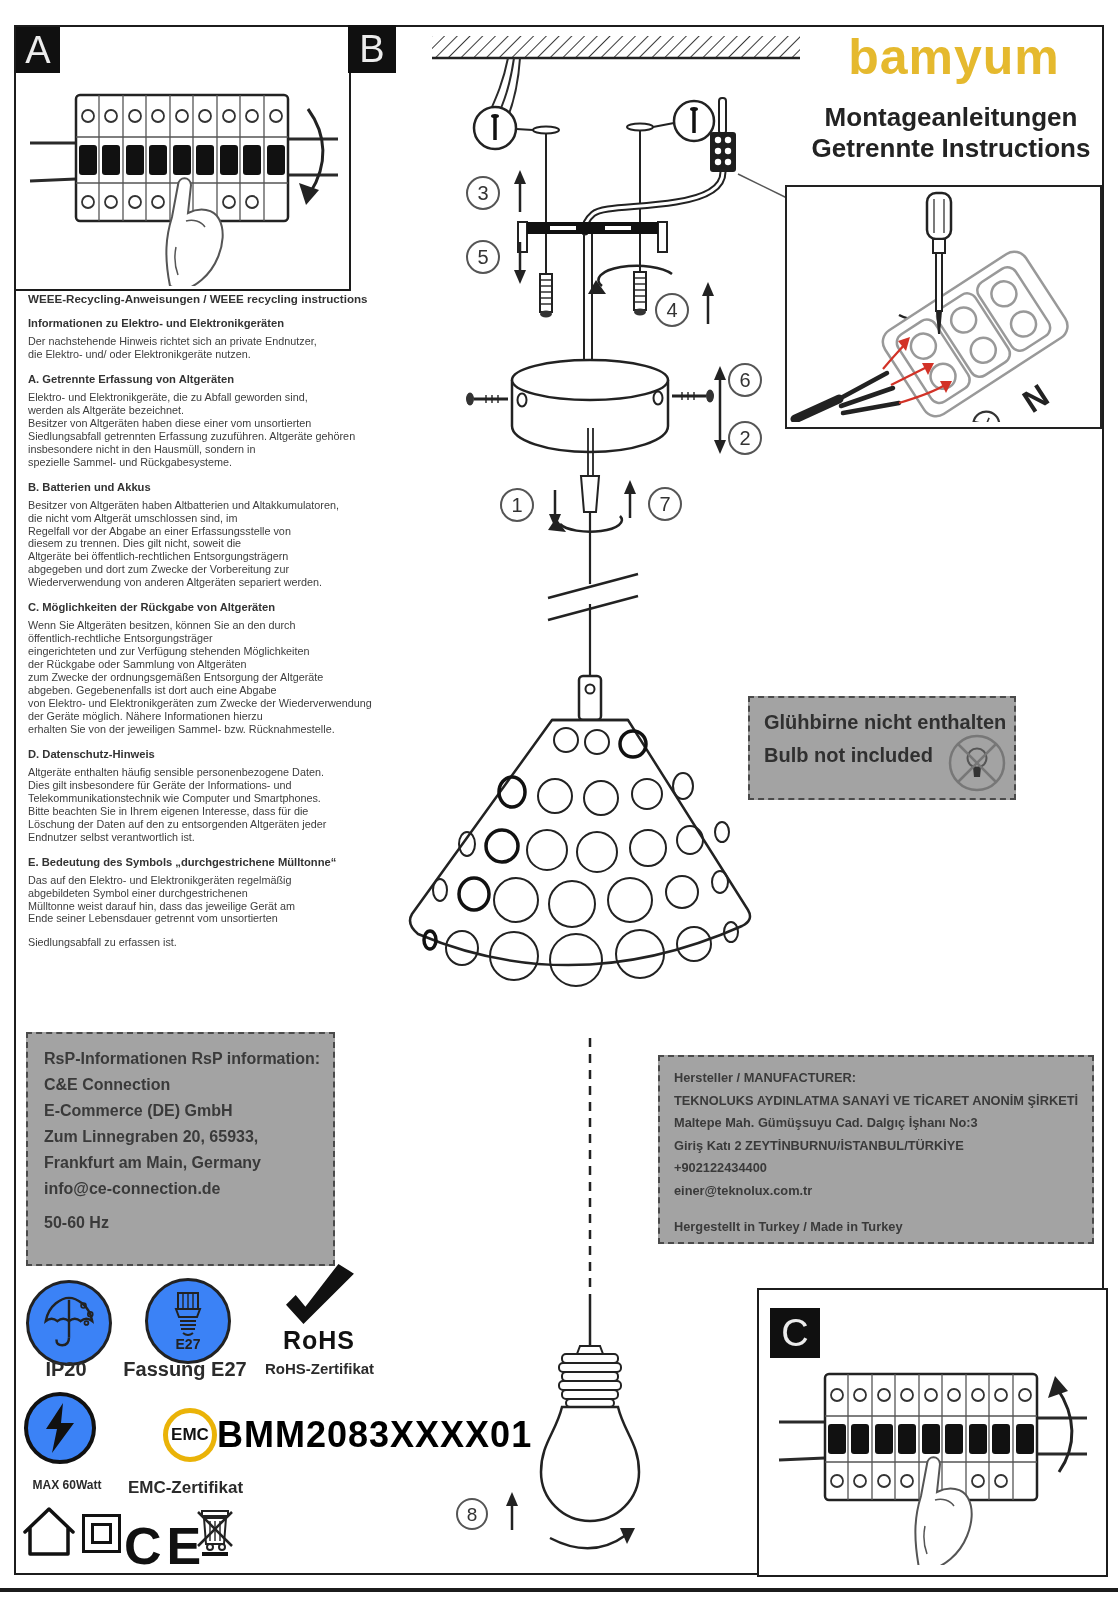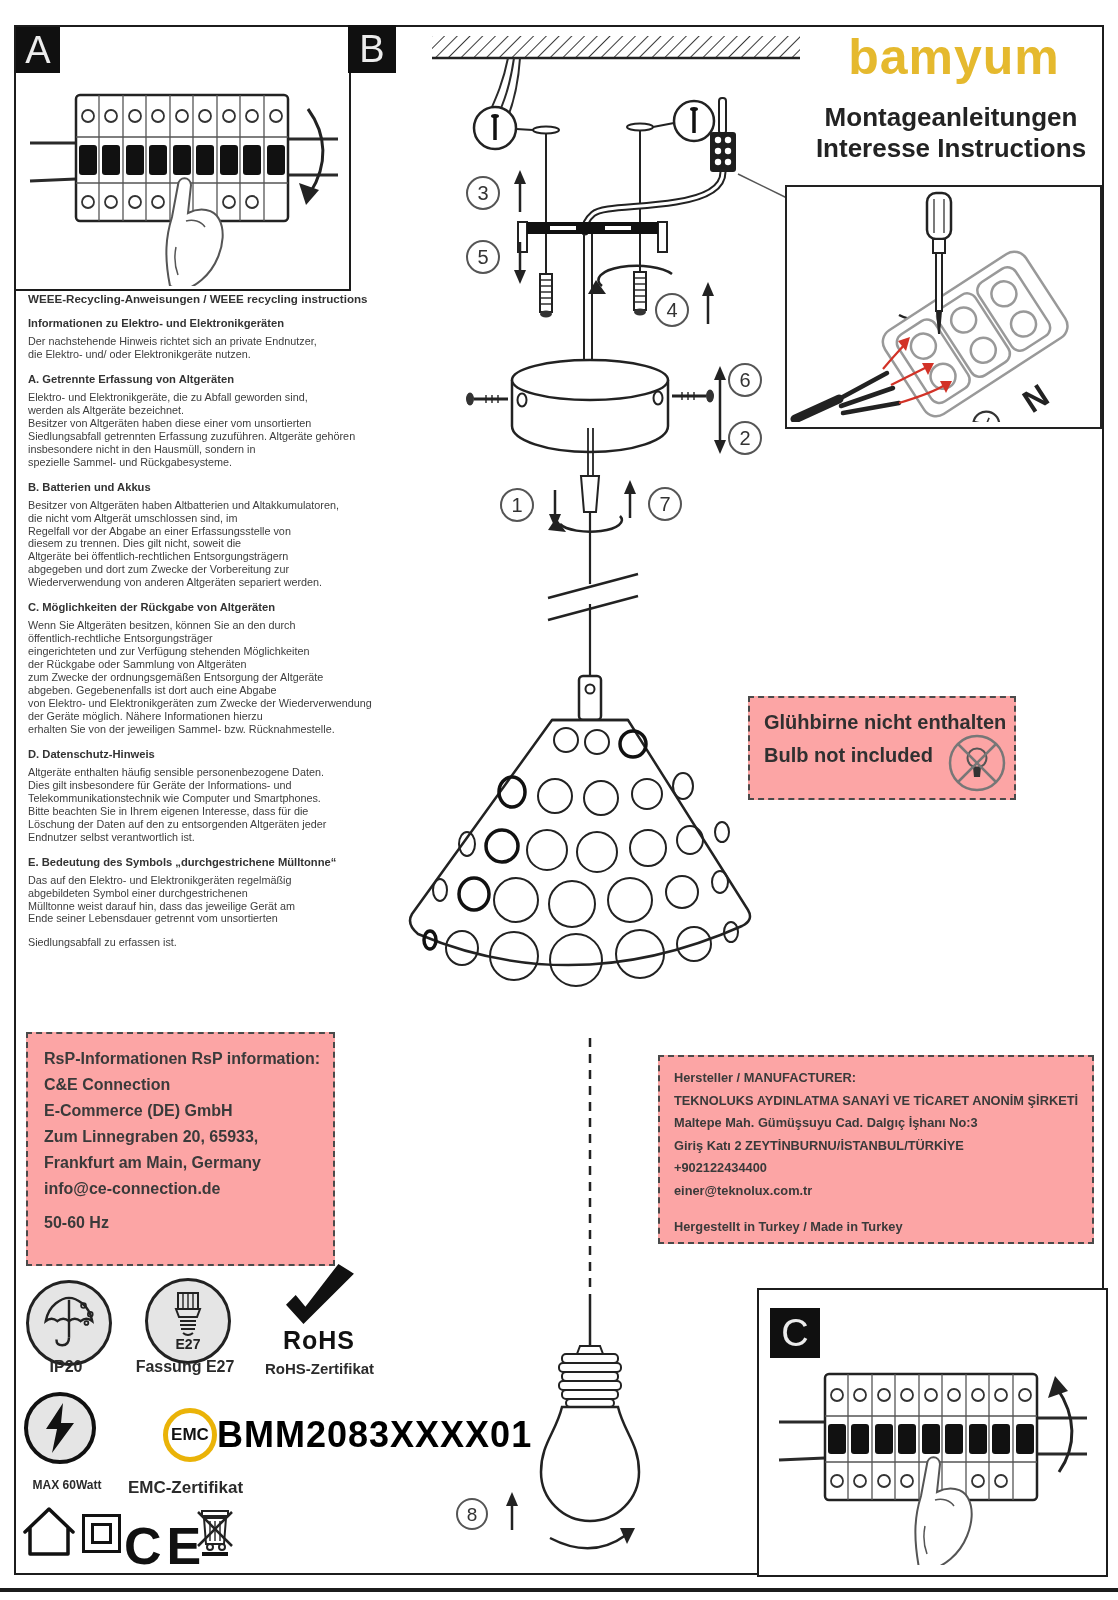--- a/index.html
+++ b/index.html
@@ -8,31 +8,31 @@
   .frame{left:14px;top:25px;width:1086px;height:1546px;border:2px solid #1c1c1c;}
   .sec-label{background:#101010;color:#ececec;display:flex;align-items:center;justify-content:center;font-size:38px;font-weight:400;}
   .box-a{left:14px;top:25px;width:333px;height:262px;border:2px solid #1c1c1c;}
   .box-c{left:757px;top:1288px;width:347px;height:285px;border:2px solid #1c1c1c;background:#fff;}
   .brand{left:806px;top:28px;width:296px;text-align:center;font-size:50px;font-weight:bold;letter-spacing:1px;}
   .doc-title{left:800px;top:102px;width:302px;text-align:center;font-size:26px;font-weight:bold;color:#232323;line-height:1.18;}
   .weee{left:28px;top:292px;width:424px;color:#3d3d3d;}
   .weee-t{font-size:11.6px;font-weight:bold;color:#333;}
   .weee-h{font-size:11.2px;font-weight:bold;color:#333;margin-top:12px;}
   .weee-p{font-size:10.8px;line-height:1.2;margin-top:6px;white-space:pre-line;}
-  .dashed-box{border:2px dashed #4a4a4a;background:#fca5a5;}
+  .dashed-box{border:2px dashed #4a4a4a;background:#a3a3a3;}
   .bulb-box{left:748px;top:696px;width:264px;height:100px;}
   .bulb-box-text{position:absolute;left:14px;top:8px;font-size:20px;font-weight:bold;color:#303030;line-height:1.65;}
   .rsp-box{left:26px;top:1032px;width:305px;height:230px;}
   .rsp-text{position:absolute;left:16px;top:12px;font-size:16px;font-weight:bold;color:#3a3a3a;line-height:26px;}
   .rsp-freq{margin-top:8px;}
   .mfr-box{left:658px;top:1055px;width:432px;height:185px;}
   .mfr-text{position:absolute;left:14px;top:10px;font-size:12.8px;font-weight:bold;color:#3a3a3a;line-height:22.5px;}
   .mfr-made{margin-top:14px;}
-  .cert-circle{border-radius:50%;background:#e5e5e5;display:flex;align-items:center;justify-content:center;}
-  .cert-label{font-size:16px;font-weight:bold;color:#2b2b2b;text-align:center;}
+  .cert-circle{border-radius:50%;background:#3b82f6;display:flex;align-items:center;justify-content:center;}
+  .cert-label{font-size:20px;font-weight:bold;color:#2b2b2b;text-align:center;}
   .rohs-word{font-size:25px;font-weight:bold;letter-spacing:1px;color:#111;text-align:center;}
   .model-code{font-size:36px;font-weight:bold;color:#000;letter-spacing:1px;}
   .emc-badge{border:5px solid #eab308;border-radius:50%;display:flex;align-items:center;justify-content:center;font-weight:bold;font-size:17px;color:#111;}
   .ce-mark{font-size:52px;font-weight:bold;color:#111;letter-spacing:5px;margin-top:18px;}
   .dbl-square{border:3px solid #111;display:flex;align-items:center;justify-content:center;}
   .dbl-square-inner{width:15px;height:15px;border:3px solid #111;}
   .bottom-bar{left:0;top:1588px;width:1118px;height:4px;background:#1c1c1c;}
   svg{display:block;}
   .ink{stroke:#2a2a2a;fill:none;}
 </style>
@@ -101,21 +101,21 @@
     <span>A</span>
   </div>
 
 <div class="abs sec-label" style="left:348px;top:25px;width:48px;height:48px;">
     <span>B</span>
   </div>
 
 <div class="abs brand"><span style="color:#E5B92E;">bamyum</span></div>
 <div class="abs doc-title">
   <div>Montageanleitungen</div>
-  <div>Interesse Instructions</div>
+  <div>Getrennte Instructions</div>
 </div>
 
 <div class="abs weee">
   <div class="weee-t">WEEE-Recycling-Anweisungen / WEEE recycling instructions</div>
   <div class="weee-h">Informationen zu Elektro- und Elektronikgeräten</div>
   <p class="weee-p">Der nachstehende Hinweis richtet sich an private Endnutzer,
  die Elektro- und/ oder Elektronikgeräte nutzen.</p>
   <div class="weee-h">A. Getrennte Erfassung von Altgeräten</div>
   <p class="weee-p">Elektro- und Elektronikgeräte, die zu Abfall geworden sind,
  werden als Altgeräte bezeichnet.

